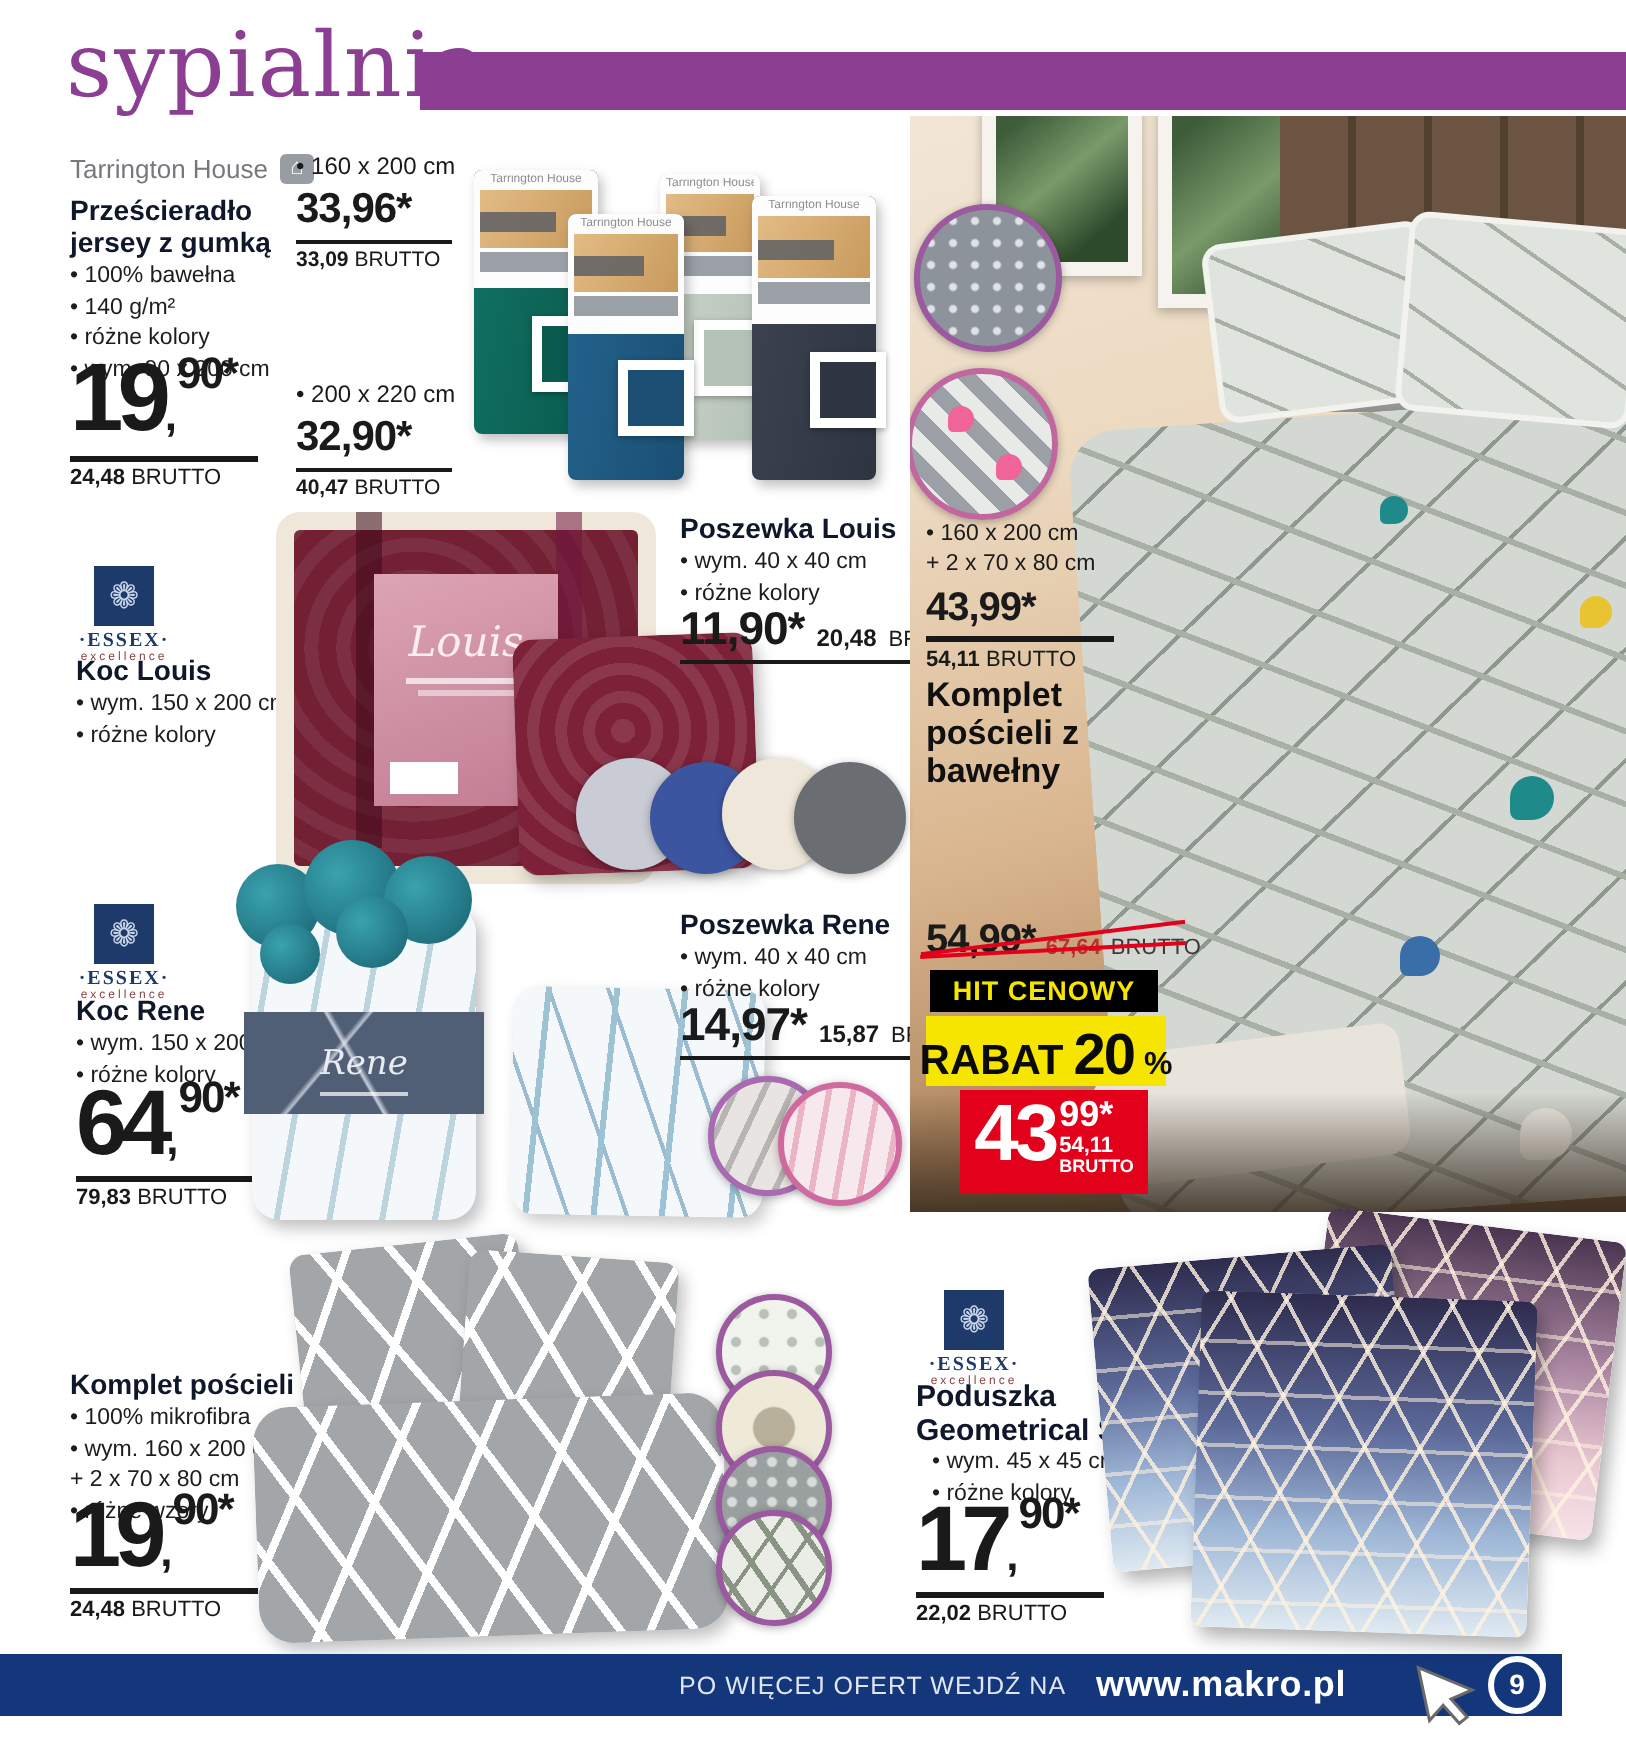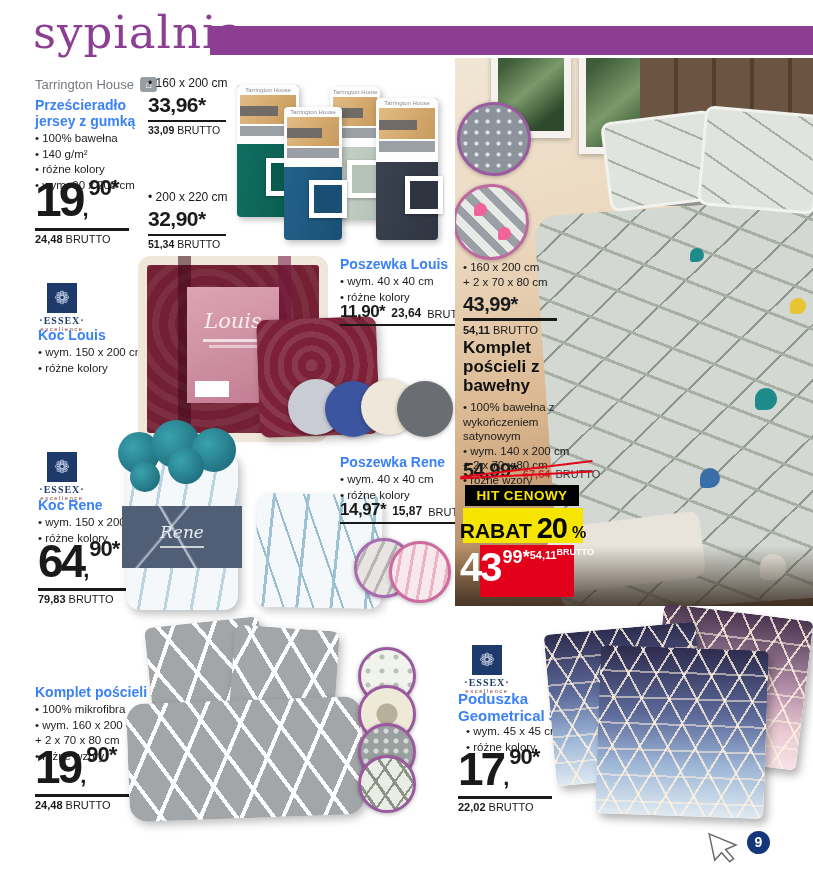--- a/index.html
+++ b/index.html
@@ -7,21 +7,21 @@
         font-family:"Liberation Sans",sans-serif;color:#1a1a1a}
   .abs{position:absolute}
 
   
   .hdr-title{font-family:"DejaVu Serif",serif;font-size:45px;color:#8c3e93;line-height:1;letter-spacing:1px}
   .hdr-bar{background:#8c3e93}
 
   
   .brand-row{display:flex;align-items:center;gap:6px;font-size:13px;color:#75797e}
   .th-icon{width:17px;height:15px;background:#989da3;border-radius:3px;color:#fff;font-size:11px;line-height:14px;text-align:center}
-  .ptitle{font-size:14px;font-weight:bold;line-height:16px;color:#3b82f6}
+  .ptitle{font-size:14px;font-weight:bold;line-height:16px;color:#0f172a}
   .ptitle.lg{font-size:15px;line-height:17px}
   .feat{font-size:11.5px;line-height:15.5px;color:#1d1d1d}
 
   
   .pricebig{line-height:1;width:94px}
   .pint{font-size:48px;font-weight:bold;letter-spacing:-3px}
   .pcomma{font-size:22px;font-weight:bold}
   .psup{position:relative;top:-21px;font-size:22px;font-weight:bold;letter-spacing:-1px}
   .prule{height:2.5px;background:#191919;margin:4px 0 3px}
   .pbrutto{font-size:11px;color:#191919}
@@ -29,21 +29,21 @@
 
   
   .variant{width:90px}
   .vsize{font-size:12px}
   .vprice{font-size:21px;font-weight:bold;letter-spacing:-.5px;margin-top:3px}
   .vrule{height:2px;background:#191919;width:78px;margin:3px 0 2px}
   .vbrutto{font-size:10.5px}
 
   
   .prow{display:flex;align-items:flex-end;gap:6px;border-bottom:2px solid #191919;padding-bottom:4px;width:152px}
-  .prow .big{font-size:17px;font-weight:bold;letter-spacing:-.5px;line-height:1}
+  .prow .big{font-size:23px;font-weight:bold;letter-spacing:-.5px;line-height:1}
   .prow .bnum{font-size:12px;font-weight:bold}
   .prow .blab{font-size:11px}
 
   
   .essex{width:48px;text-align:center}
   .emblem{width:30px;height:30px;background:#1d3a6b;margin:0 auto;color:#c8d4e8;font-size:18px;line-height:30px}
   .ename{font-size:10px;font-weight:bold;color:#1d3a6b;font-family:"Liberation Serif",serif;letter-spacing:1px;margin-top:2px}
   .etag{font-size:6px;color:#8a4040;letter-spacing:1.5px;line-height:6px}
 
   
@@ -122,21 +122,21 @@
   .oldnum{font-size:20px;font-weight:bold;letter-spacing:-.5px;line-height:1}
   .oldbr{font-size:11px;color:#b5342c;font-weight:bold}
   .oldlab{font-size:11px;color:#3a3a3a}
   .hit{background:#000;color:#f6e500;font-size:13.5px;font-weight:bold;text-align:center;line-height:21px;letter-spacing:.5px}
   .rabat{background:#f6e500;color:#0a0a0a;display:flex;align-items:baseline;justify-content:center;gap:5px;padding-top:4px;box-sizing:border-box}
   .rabat .w{font-size:21px;font-weight:bold}
   .rabat .n{font-size:29px;font-weight:bold;letter-spacing:-1px}
   .rabat .p{font-size:16px;font-weight:bold}
   .redbox{background:#e2001a;color:#fff;display:flex;align-items:flex-start;justify-content:center;gap:2px;padding-top:3px;box-sizing:border-box}
   .redbox .ri{font-size:40px;font-weight:bold;letter-spacing:-2px;line-height:.95}
-  .redbox .rc{display:flex;flex-direction:row;line-height:1}
+  .redbox .rc{display:flex;flex-direction:column;line-height:1}
   .redbox .rs{font-size:18px;font-weight:bold}
   .redbox .rb1{font-size:11px;font-weight:bold;margin-top:2px}
   .redbox .rb2{font-size:9px;font-weight:bold}
 
   
   .footer-bar{position:absolute;left:0;top:827px;width:781px;height:31px;background:#14367b;
     display:flex;align-items:center;justify-content:flex-end;padding-right:108px;gap:15px;box-sizing:border-box}
   .f-promo{font-size:12.5px;color:#dfe6f2;letter-spacing:.5px}
   .f-site{font-size:18px;font-weight:bold;color:#fff;letter-spacing:.3px}
   .page-circle{position:absolute;left:744px;top:828px;width:29px;height:29px;border-radius:50%;
@@ -171,21 +171,21 @@
   <div class="abs variant" style="left:148px;top:76px">
     <div class="vsize">• 160 x 200 cm</div>
     <div class="vprice">33,96*</div>
     <div class="vrule"></div>
     <div class="vbrutto"><b>33,09</b> <span>BRUTTO</span></div>
   </div>
   <div class="abs variant" style="left:148px;top:190px">
     <div class="vsize">• 200 x 220 cm</div>
     <div class="vprice">32,90*</div>
     <div class="vrule"></div>
-    <div class="vbrutto"><b>51,34</b> <span>BRUTTO</span></div>
+    <div class="vbrutto"><b>40,47</b> <span>BRUTTO</span></div>
   </div>
 
   <div class="pkg" style="left:237px;top:85px;width:62px;height:132px;background:linear-gradient(100deg,#107263,#0a5a4e);z-index:1">
     <div class="plabel">
         <div class="pbrand">Tarrington House</div>
         <div class="pimg">
           <div class="pband"></div>
         </div>
         <div class="pgray"></div>
       </div>
@@ -249,42 +249,42 @@
   <div class="sw" style="left:361px;top:379px;width:56px;height:56px;background:#efe8da;z-index:4"></div>
   <div class="sw" style="left:397px;top:381px;width:56px;height:56px;background:#6a6d72;z-index:5"></div>
 
   <div class="abs ptitle" style="left:340px;top:256px">Poszewka Louis</div>
   <div class="abs feat" style="left:340px;top:274px">
     <div>• wym. 40 x 40 cm</div>
     <div>• różne kolory</div>
   </div>
   <div class="abs prow" style="left:340px;top:303px">
     <span class="big">11,90*</span>
-    <span class="bnum">23,64</span>
+    <span class="bnum">20,48</span>
     <span class="blab">BRUTTO</span>
   </div>
 
   <div class="abs essex" style="left:38px;top:452px">
     <div class="emblem">❁</div>
     <div class="ename">·ESSEX·</div>
     <div class="etag">excellence</div>
   </div>
   <div class="abs ptitle" style="left:38px;top:497px">Koc Rene</div>
   <div class="abs feat" style="left:38px;top:515px">
     <div>• wym. 150 x 200 cm</div>
     <div>• różne kolory</div>
   </div>
   <div class="abs pricebig" style="left:38px;top:538px">
     <span class="pint" style="font-size:46px">64</span><span class="pcomma">,</span><span class="psup">90*</span>
     <div class="prule"></div>
     <div class="pbrutto"><span class="bnum">79,83</span> <span>BRUTTO</span></div>
   </div>
 
   <div class="abs rene-blanket" style="left:126px;top:452px;width:112px;height:158px">
-    <div class="rene-label" style="position:absolute;left:-4px;top:54px;width:120px;height:62px">
+    <div class="rene-label" style="position:absolute;left:-4px;top:54px;width:120px;height:51px">
       <div class="rene-script">Rene</div>
       <div style="margin:4px auto 0;width:44px;height:2px;background:rgba(255,255,255,.7)"></div>
     </div>
   </div>
   <div class="pompom" style="left:118px;top:432px;width:42px;height:42px"></div>
   <div class="pompom" style="left:152px;top:420px;width:48px;height:48px"></div>
   <div class="pompom" style="left:192px;top:428px;width:44px;height:44px"></div>
   <div class="pompom" style="left:168px;top:448px;width:36px;height:36px"></div>
   <div class="pompom" style="left:130px;top:462px;width:30px;height:30px"></div>
   <div class="abs rene-pillow" style="left:256px;top:494px;width:126px;height:114px;transform:rotate(1deg)"></div>
@@ -333,26 +333,20 @@
     <div class="abs h-feat" style="left:8px;top:202px;z-index:6">
       <div>• 160 x 200 cm</div>
       <div>+ 2 x 70 x 80 cm</div>
     </div>
     <div class="abs" style="left:8px;top:236px;z-index:6">
       <div class="h-price">43,99*</div>
       <div class="h-rule"></div>
       <div class="pbrutto"><span class="bnum">54,11</span> <span>BRUTTO</span></div>
     </div>
     <div class="abs h-title" style="left:8px;top:280px;width:100px;z-index:6">Komplet pościeli z bawełny</div>
-    <div class="abs h-feat" style="left:8px;top:342px;width:124px;z-index:6">
-      <div>• 100% bawełna z wykończeniem satynowym</div>
-      <div>• wym. 140 x 200 cm</div>
-      <div>+ 2 x 70 x 80 cm</div>
-      <div>• różne wzory</div>
-    </div>
     <div class="abs strike" style="left:8px;top:402px;z-index:6">
       <span class="oldnum">54,99*</span>
       <span class="oldbr">67,64</span>
       <span class="oldlab">BRUTTO</span>
     </div>
     <div class="abs hit" style="left:10px;top:427px;width:114px;height:21px;z-index:6">HIT CENOWY</div>
     <div class="abs rabat" style="left:8px;top:450px;width:120px;height:35px;z-index:6">
       <span class="w">RABAT</span>
       <span class="n">20</span>
       <span class="p">%</span>
@@ -401,18 +395,22 @@
   <div class="abs pricebig" style="left:458px;top:746px">
     <span class="pint" style="font-size:46px">17</span><span class="pcomma">,</span><span class="psup">90*</span>
     <div class="prule"></div>
     <div class="pbrutto"><span class="bnum">22,02</span> <span>BRUTTO</span></div>
   </div>
 
   <div class="abs cube pink" style="left:655px;top:612px;width:150px;height:150px;transform:rotate(7deg);z-index:1"></div>
   <div class="abs cube" style="left:550px;top:628px;width:152px;height:152px;transform:rotate(-5deg);z-index:2"></div>
   <div class="abs cube" style="left:598px;top:648px;width:168px;height:168px;transform:rotate(2deg);z-index:3"></div>
 
+  <div class="footer-bar">
+    <span class="f-promo">PO WIĘCEJ OFERT WEJDŹ NA</span>
+    <span class="f-site">www.makro.pl</span>
+  </div>
   <svg class="abs" style="left:706px;top:828px;transform:rotate(-12deg);z-index:7" width="36" height="36" viewBox="0 0 24 24">
     <path d="M4 2 L20 13 L12.5 14.5 L16.5 21.5 L13.5 23 L9.5 16 L4 20 Z" fill="#ffffff" stroke="#6a6a6a" stroke-width="1"></path>
   </svg>
   <div class="page-circle">9</div>
 
 </div>
 
 </body></html>

